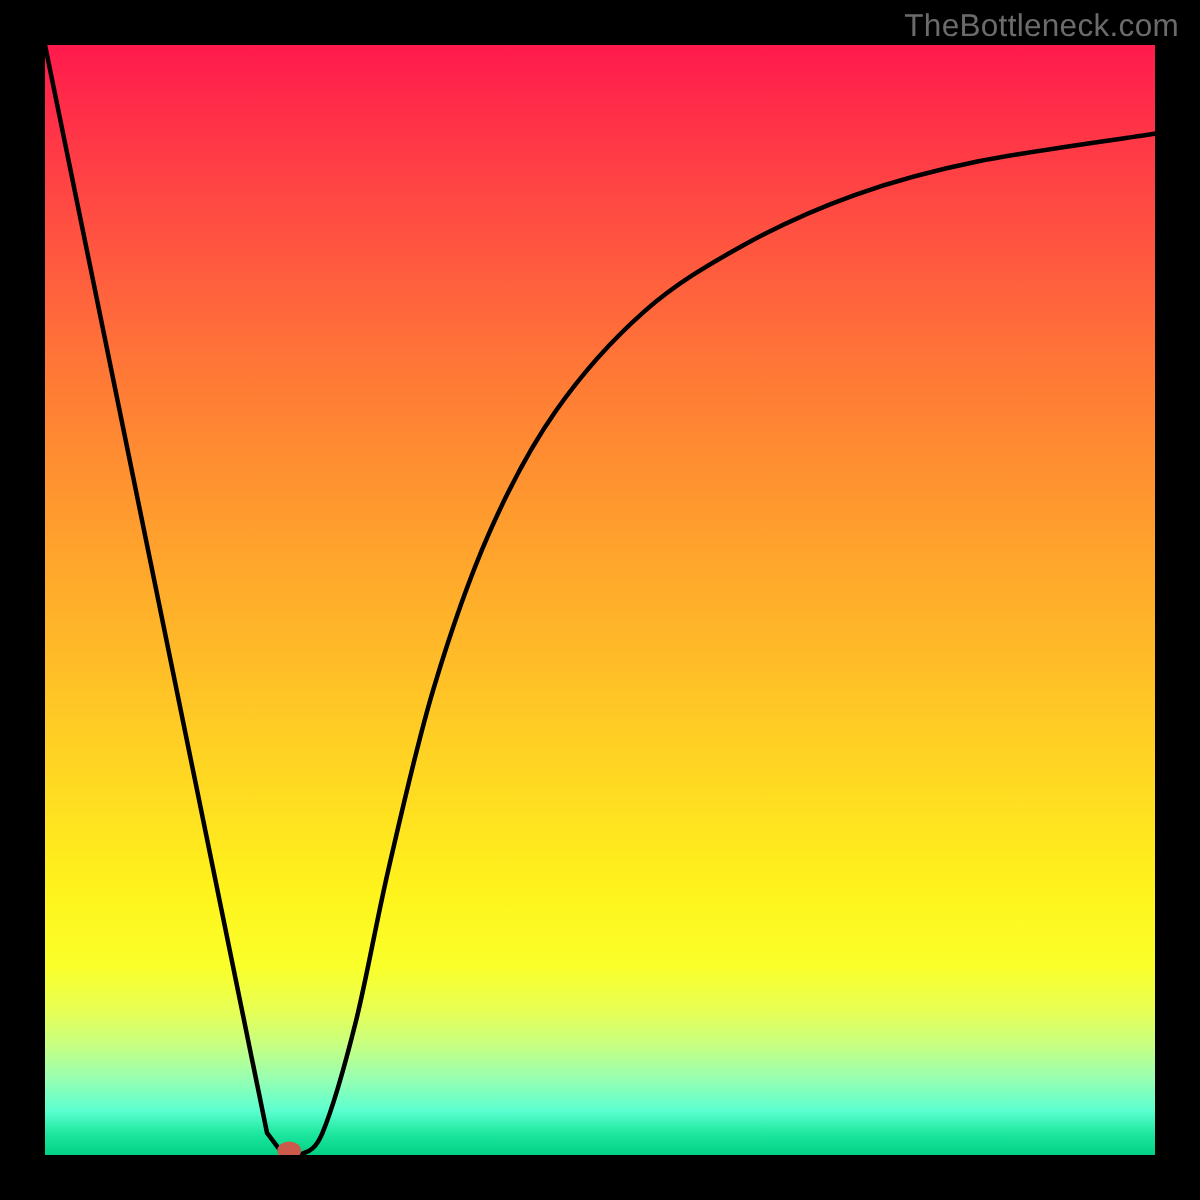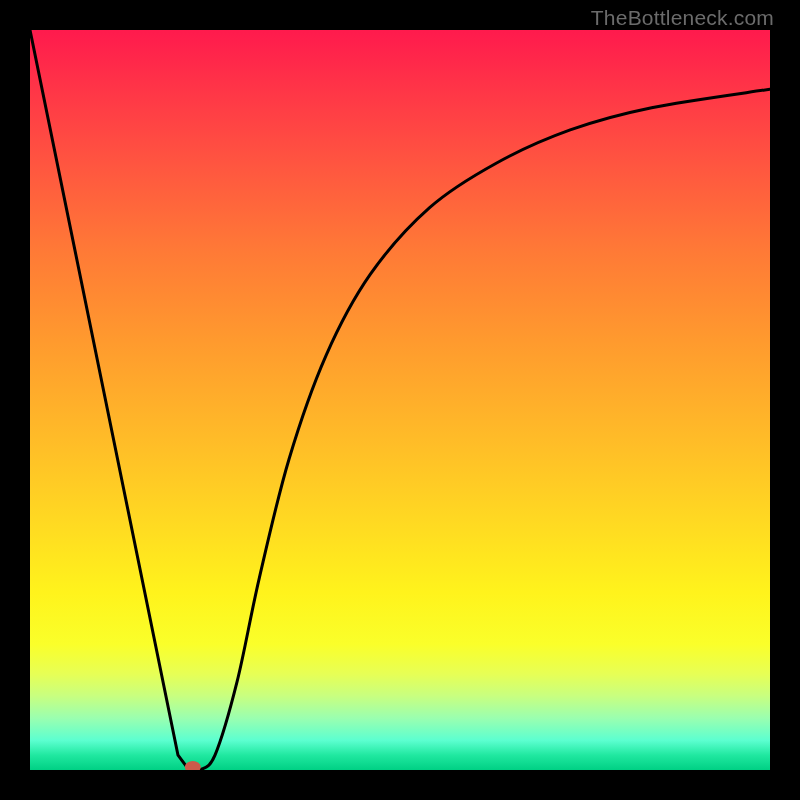--- a/index.html
+++ b/index.html
@@ -47,21 +47,21 @@
   .svg-layer {
     position: absolute;
     left: 0;
     top: 0;
     width: 740px;
     height: 740px;
   }
   .watermark {
     position: absolute;
     top: 6px;
-    right: 26px;
+    right: 14px;
     color: #6b6b6b;
     font-size: 21px;
     font-weight: 400;
     letter-spacing: 0.2px;
   }
 </style>
 </head>
 <body>
 
 <div class="watermark">TheBottleneck.com</div>

